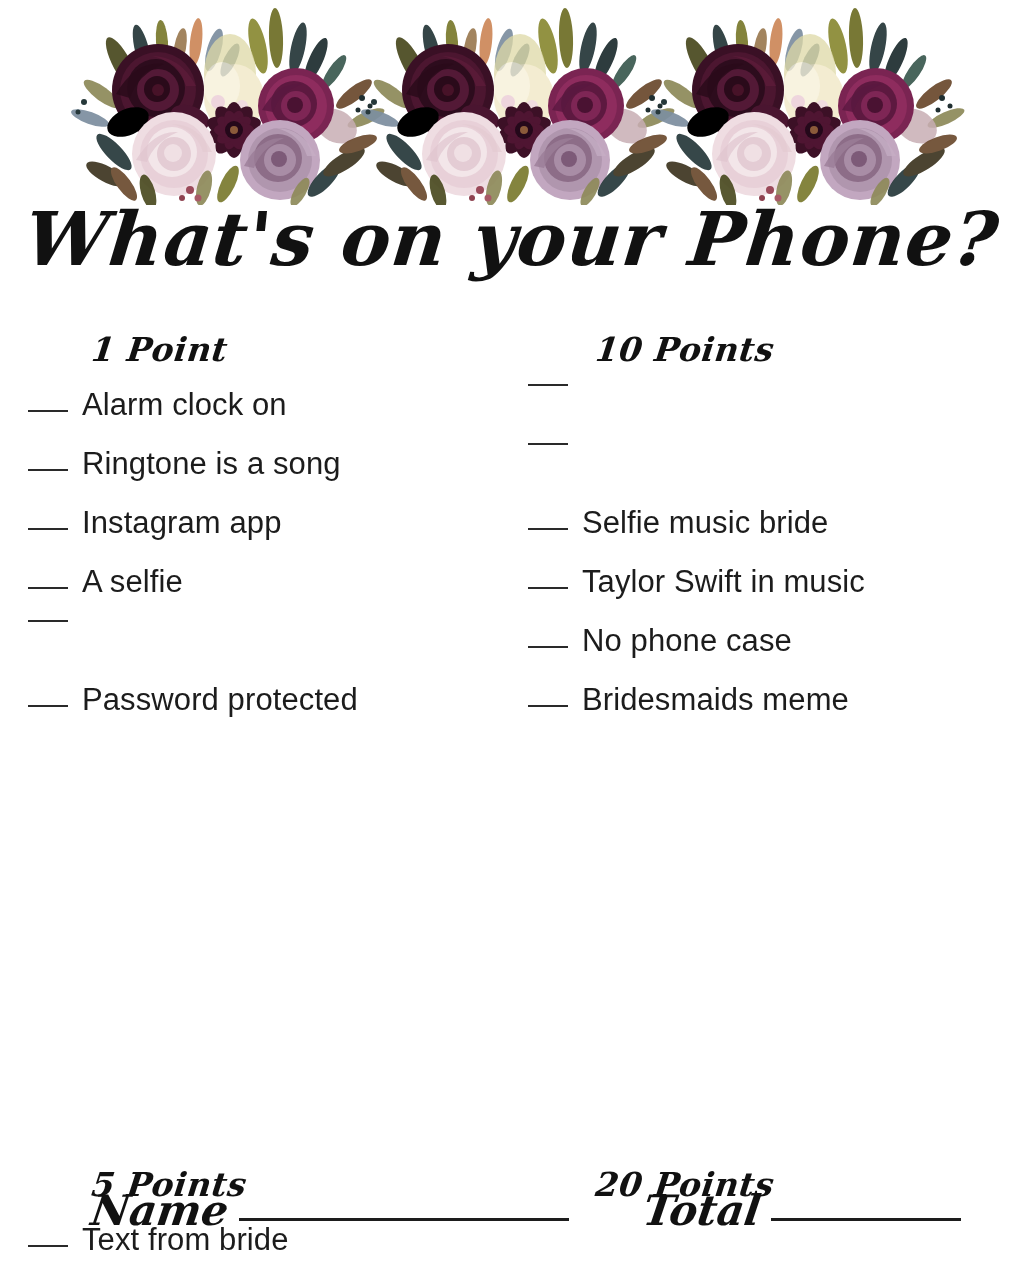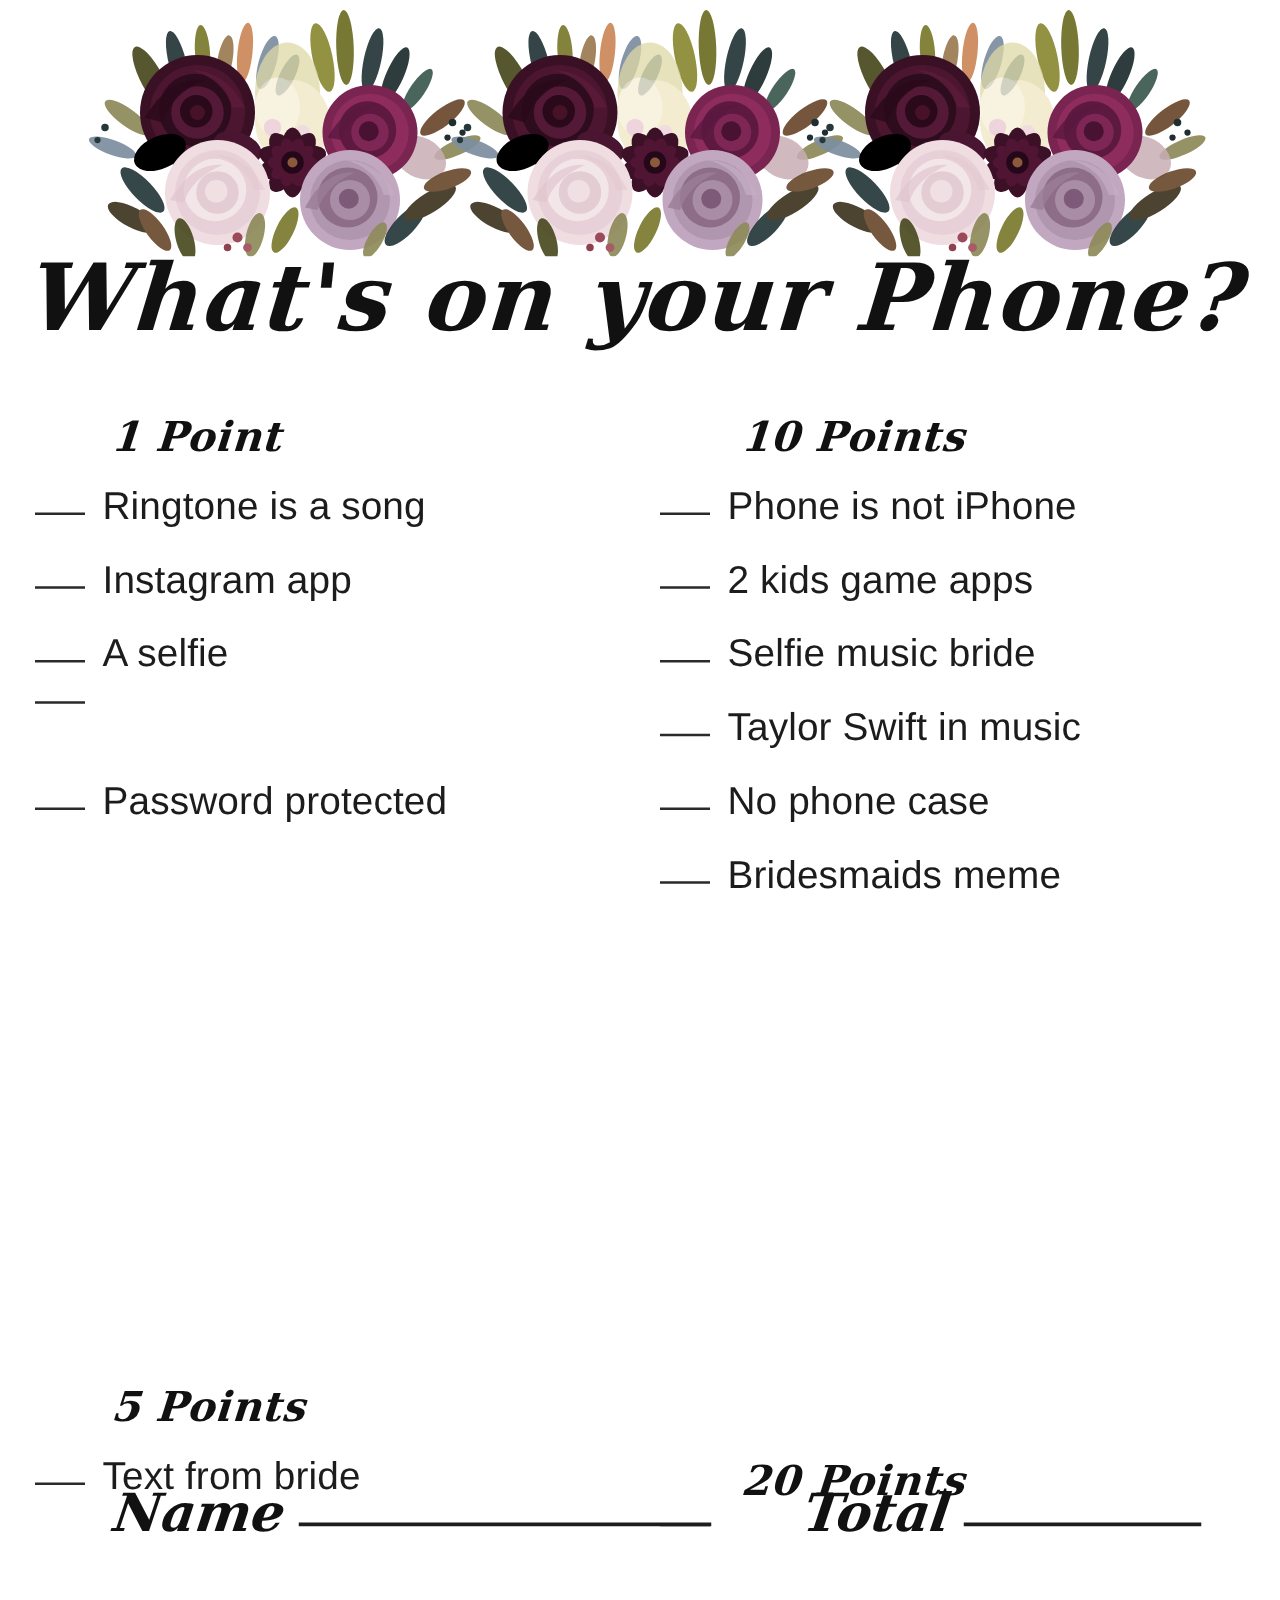--- a/index.html
+++ b/index.html
@@ -291,20 +291,24 @@
 
 <div id="sheet">
 
   <div class="col col-left">
 
     <div class="section section-1pt">
       <div class="section-head">1 Point</div>
       <ul class="items">
         <li>
           <span class="blank"></span>
+          <span class="item-text">Alarm clock on</span>
+        </li>
+        <li>
+          <span class="blank"></span>
           <span class="item-text">Ringtone is a song</span>
         </li>
         <li>
           <span class="blank"></span>
           <span class="item-text">Instagram app</span>
         </li>
         <li>
           <span class="blank"></span>
           <span class="item-text">A selfie</span>
         </li>
@@ -331,25 +335,23 @@
 
   </div>
 
   <div class="col col-right">
 
     <div class="section section-10pt">
       <div class="section-head">10 Points</div>
       <ul class="items">
         <li>
           <span class="blank"></span>
-          <span class="item-text">Phone is not iPhone</span>
-        </li>
-        <li>
-          <span class="blank"></span>
-          <span class="item-text">2 kids game apps</span>
+        </li>
+        <li>
+          <span class="blank"></span>
         </li>
         <li>
           <span class="blank"></span>
           <span class="item-text">Selfie music bride</span>
         </li>
         <li>
           <span class="blank"></span>
           <span class="item-text">Taylor Swift in music</span>
         </li>
         <li>

